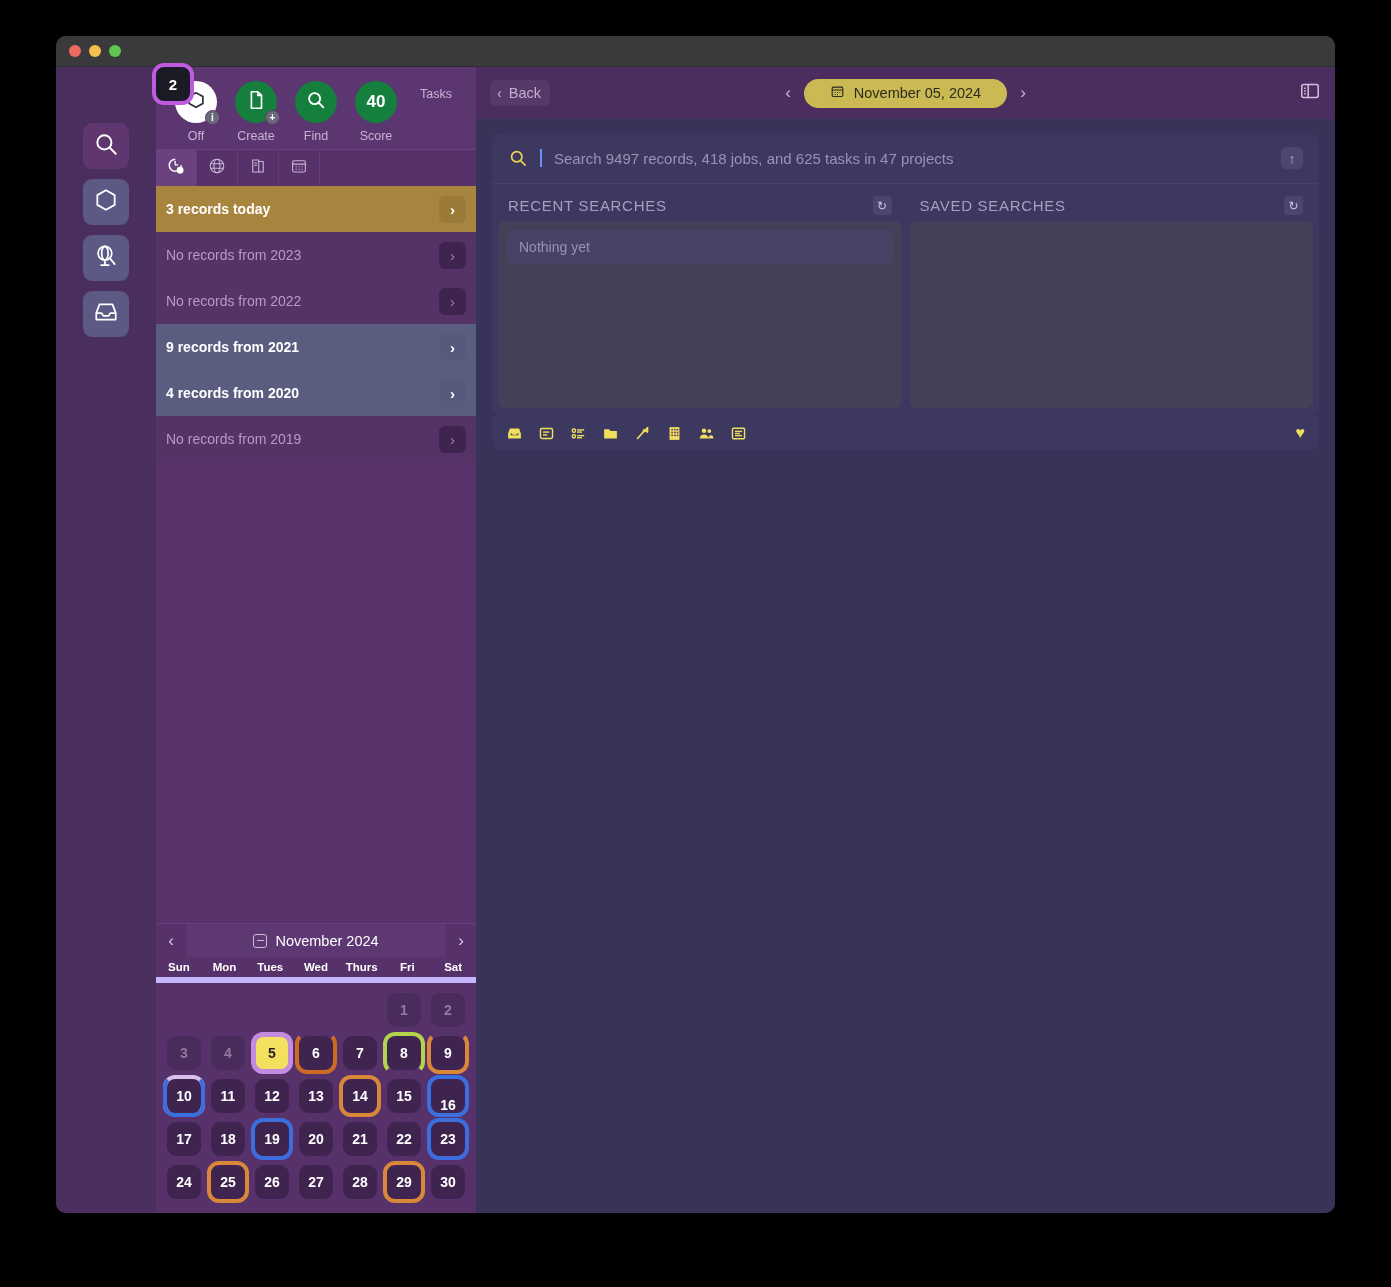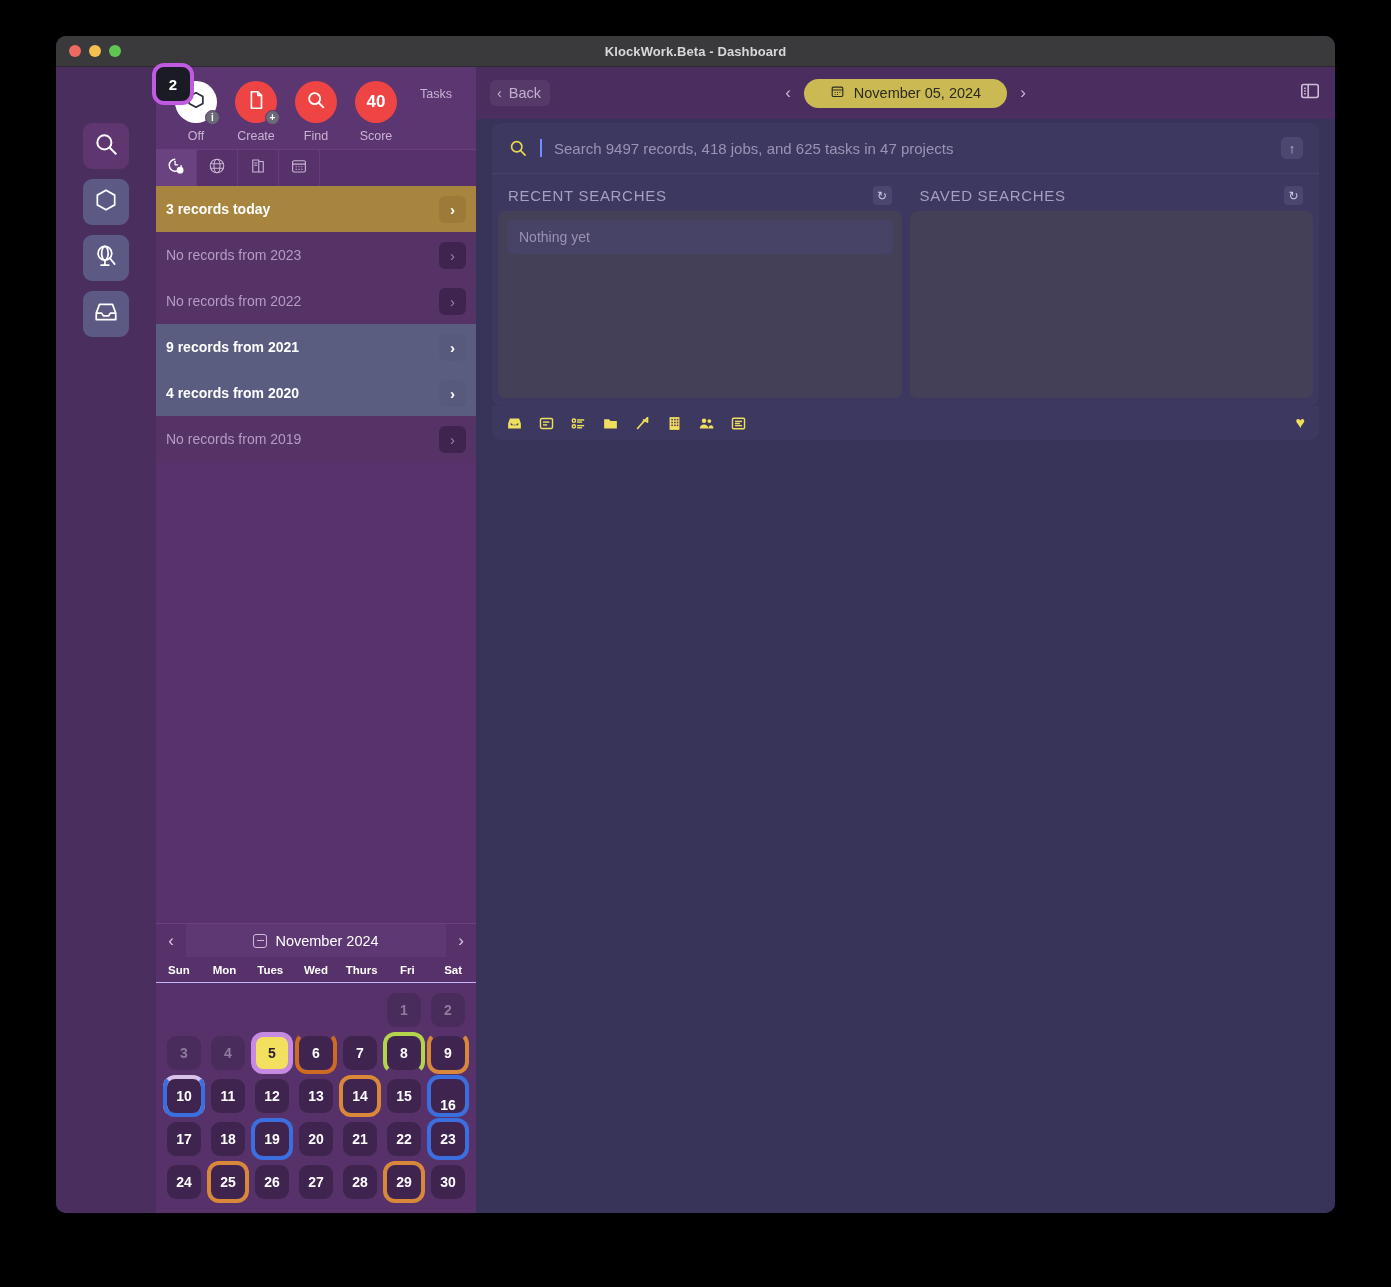--- a/index.html
+++ b/index.html
@@ -72,21 +72,21 @@
     background: #5c3670;
   }
   .qitem { display: flex; flex-direction: column; align-items: center; width: 54px; }
   .qcircle {
     width: 42px; height: 42px; border-radius: 50%;
     display: flex; align-items: center; justify-content: center;
     position: relative;
     font-size: 17px; font-weight: bold;
   }
   .qcircle.white { background: #ffffff; color: #2b2b3a; }
-  .qcircle.blue  { background: #ef4444; color: #ffffff; }
+  .qcircle.blue  { background: #15803d; color: #ffffff; }
   .qcircle.ring  { background: #1b1b25; color: #ffffff; border: 4px solid #c05ae0; font-size: 15px; }
   .qcircle svg { width: 22px; height: 22px; }
   .qbadge {
     position: absolute; right: -3px; bottom: -2px;
     width: 15px; height: 15px; border-radius: 50%;
     background: #6a6a78; color: #fff;
     font-size: 10px; font-weight: bold;
     display: flex; align-items: center; justify-content: center;
     border: 1.5px solid #5c3670;
   }
@@ -158,21 +158,21 @@
     width: 14px; height: 14px;
     border: 1.5px solid #cdbcd8; border-radius: 3px;
     display: flex; align-items: center; justify-content: center;
   }
   .calmid .mini::after {
     content: ''; width: 7px; height: 1.5px; background: #cdbcd8;
   }
   .dows {
     display: grid; grid-template-columns: repeat(7, 1fr);
     height: 26px; align-items: center;
-    border-bottom: 1px solid #c4b5fd;
+    border-bottom: 6px solid #c4b5fd;
   }
   .dows div { text-align: center; font-size: 11.5px; font-weight: bold; color: #ffffff; }
   .grid {
     display: grid; grid-template-columns: repeat(7, 1fr);
     row-gap: 9px; padding: 10px 6px 14px 6px;
     justify-items: center;
   }
   .day {
     width: 34px; height: 34px; border-radius: 9px;
     background: #3f2450; color: #ffffff;
@@ -222,21 +222,21 @@
   .datepill {
     background: #cbba53; color: #2b2b20;
     border-radius: 16px; height: 29px;
     display: flex; align-items: center; gap: 9px;
     padding: 0 26px; font-size: 14.5px;
   }
   .datepill svg { width: 15px; height: 15px; }
   .panel-toggle { margin-left: auto; color: #cfc0da; display: flex; }
   .panel-toggle svg { width: 22px; height: 22px; }
 
-  .content { padding: 4px 16px 0 16px; }
+  .content { padding: 14px 16px 0 16px; }
   .searchcard {
     background: #3d3860;
     border-radius: 9px;
     padding: 0;
     overflow: hidden;
   }
   .searchbar {
     display: flex; align-items: center; gap: 12px;
     padding: 14px 16px;
     border-bottom: 1px solid #464167;
@@ -302,21 +302,20 @@
 <body>
 
 <div class="window">
 
   <div class="titlebar">
     <div class="traffic">
       <span class="tl red"></span>
       <span class="tl yellow"></span>
       <span class="tl green"></span>
     </div>
-    <div class="title-text">KlockWork.Beta - Dashboard</div>
   </div>
 
   <div class="body">
 
     <div class="rail">
       <div class="rail-btn active">
         <span>
           <svg viewBox="0 0 24 24" fill="none" stroke="currentColor" stroke-width="1.8">
             <circle cx="10.5" cy="10.5" r="6.5"></circle>
               <line x1="15.5" y1="15.5" x2="21" y2="21" stroke-linecap="round"></line>

